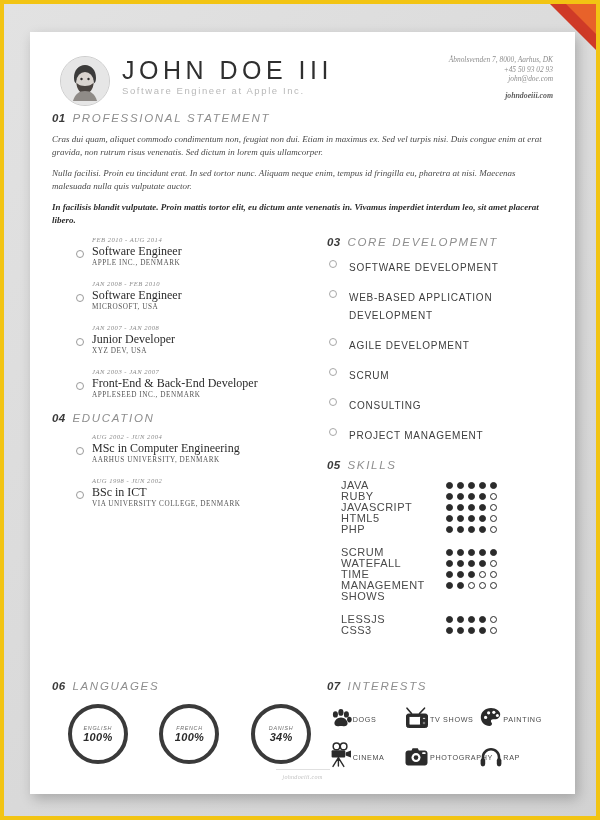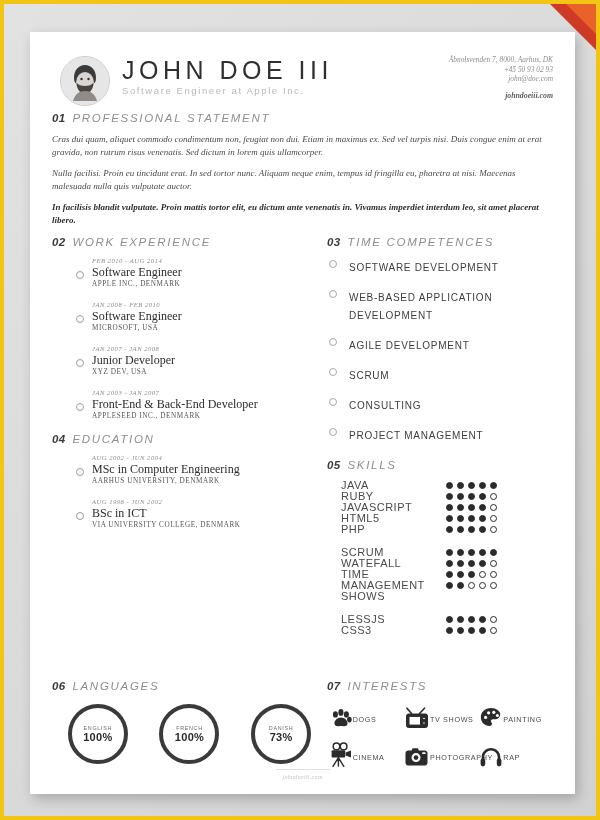--- a/index.html
+++ b/index.html
@@ -126,21 +126,21 @@
 
   
   .lang-row{display:flex;justify-content:space-around;margin-top:12px;}
   .lang{position:relative;width:60px;height:60px;}
   .lang .ring{
     position:absolute;inset:0;border-radius:50%;
     border:4px solid #3a3a3a;box-sizing:border-box;
   }
   .lang .txt{
     position:absolute;inset:0;display:flex;flex-direction:column;
-    align-items:center;justify-content:center;
+    align-items:center;justify-content:center;font-style:italic;
   }
   .lang .l-name{font-size:5.4px;letter-spacing:0.7px;color:#6d6d6d;}
   .lang .l-pct{font-size:11px;font-weight:bold;color:#2b2b2b;letter-spacing:0.3px;}
 
   
   .int-grid{
     display:grid;grid-template-columns:repeat(3,1fr);
     row-gap:12px;margin-top:12px;justify-items:center;
   }
   .interest{display:flex;flex-direction:row;align-items:center;width:72px;}
@@ -210,24 +210,20 @@
           <p>Cras dui quam, aliquet commodo condimentum non, feugiat non dui. Etiam in maximus ex. Sed vel turpis nisi. Duis congue enim at erat gravida, non rutrum risus venenatis. Sed dictum in lorem quis ullamcorper.</p>
           <p>Nulla facilisi. Proin eu tincidunt erat. In sed tortor nunc. Aliquam neque enim, tempus id fringilla eu, pharetra at nisi. Maecenas malesuada nulla quis vulputate auctor.</p>
           <p class="bold">In facilisis blandit vulputate. Proin mattis tortor elit, eu dictum ante venenatis in. Vivamus imperdiet interdum leo, sit amet placerat libero.</p>
         </div>
       </div>
 
       <div class="cols">
 
         <div class="col-l">
           <div>
-            <div class="sec-h">
-              <span class="sec-num">02</span>
-              <span class="sec-title">WORK EXPERIENCE</span>
-            </div>
             <div id="work-list">
                 <div class="entry">
                   <span class="bullet"></span>
                   <div class="date">FEB 2010 - AUG 2014</div>
                   <div class="role">Software Engineer</div>
                   <div class="org">APPLE INC., DENMARK</div>
                 </div>
                 <div class="entry">
                   <span class="bullet"></span>
                   <div class="date">JAN 2008 - FEB 2010</div>
@@ -268,21 +264,21 @@
                   <div class="org">VIA UNIVERSITY COLLEGE, DENMARK</div>
                 </div>
               </div>
           </div>
         </div>
 
         <div class="col-r">
           <div>
             <div class="sec-h">
               <span class="sec-num">03</span>
-              <span class="sec-title">TIME COMPETENCES</span>
+              <span class="sec-title">CORE DEVELOPMENT</span>
             </div>
             <div id="comp-list">
                 <div class="comp"><span class="bullet"></span><span class="lbl">SOFTWARE DEVELOPMENT</span></div>
                 <div class="comp"><span class="bullet"></span><span class="lbl">WEB-BASED APPLICATION DEVELOPMENT</span></div>
                 <div class="comp"><span class="bullet"></span><span class="lbl">AGILE DEVELOPMENT</span></div>
                 <div class="comp"><span class="bullet"></span><span class="lbl">SCRUM</span></div>
                 <div class="comp"><span class="bullet"></span><span class="lbl">CONSULTING</span></div>
                 <div class="comp"><span class="bullet"></span><span class="lbl">PROJECT MANAGEMENT</span></div>
               </div>
           </div>
@@ -423,21 +419,21 @@
                   <div class="ring"></div>
                   <div class="txt">
                     <div class="l-name">FRENCH</div>
                     <div class="l-pct">100%</div>
                   </div>
                 </div>
                 <div class="lang">
                   <div class="ring"></div>
                   <div class="txt">
                     <div class="l-name">DANISH</div>
-                    <div class="l-pct">73%</div>
+                    <div class="l-pct">34%</div>
                   </div>
                 </div>
               </div>
           </div>
         </div>
         <div class="col-r">
           <div>
             <div class="sec-h">
               <span class="sec-num">07</span>
               <span class="sec-title">INTERESTS</span>

